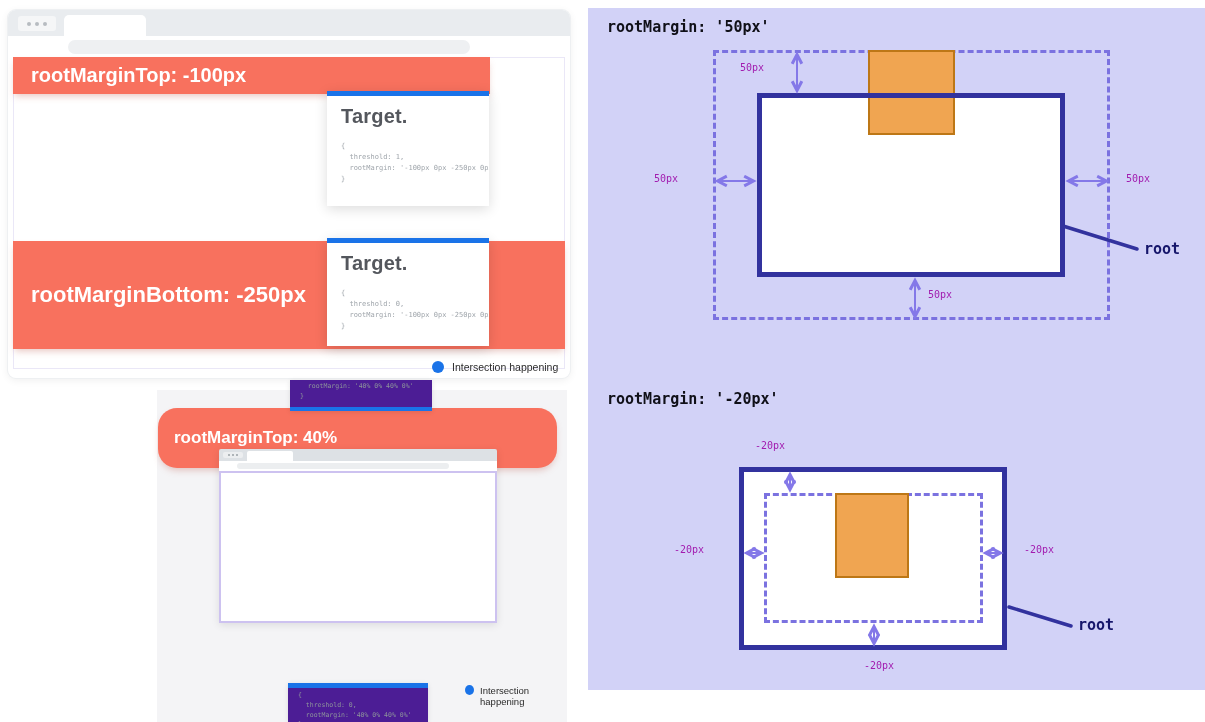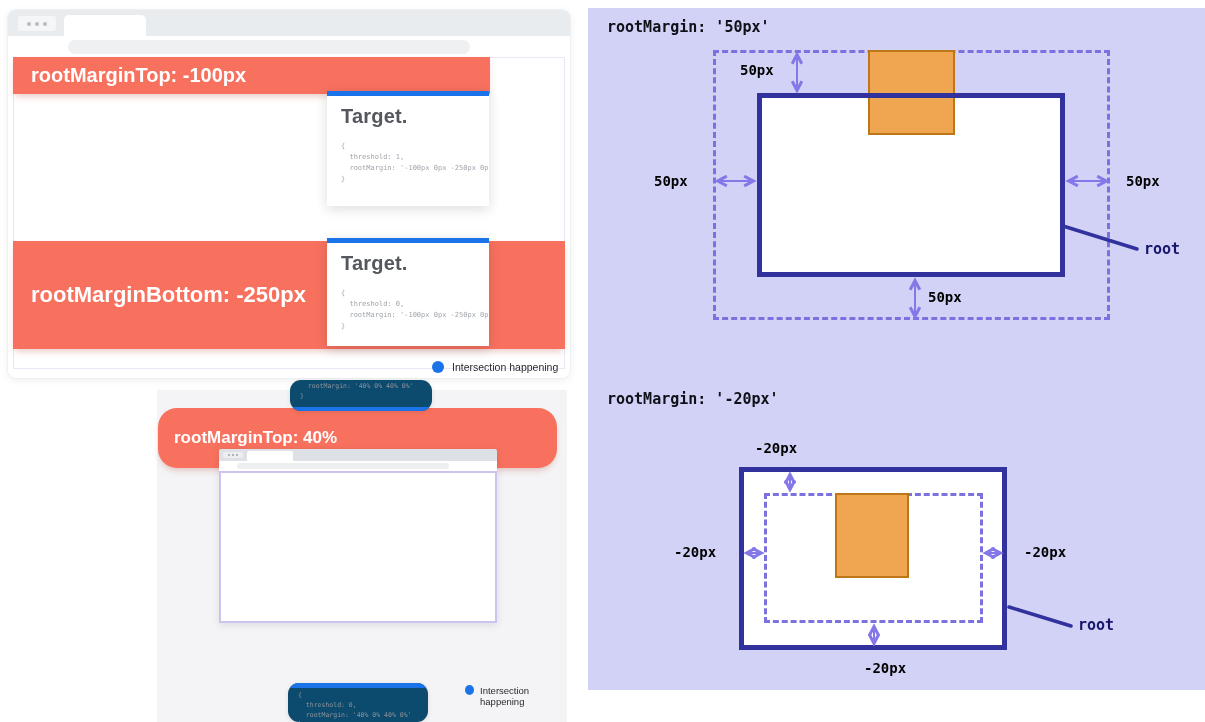--- a/index.html
+++ b/index.html
@@ -37,21 +37,21 @@
   .legend-dot { border-radius:50%; background:#1a73e8; }
   .bm1-legend { left:424px; top:351px; gap:8px; }
   .bm1-legend .legend-dot { width:12px; height:12px; }
   .bm1-legend .legend-text { font-size:10.5px; color:#2b2b2b; }
 
   
   .bm2 { left:157px; top:390px; width:410px; height:332px; background:#f4f4f6; }
   .bm2 .redbar { position:absolute; font-size:17px;border-radius:19px; }
   .bm2-redtop { left:1px; top:18px; width:399px; height:60px; padding-left:16px; z-index:1; }
   .bm2-redbottom { left:1px; top:233px; width:399px; height:61px; padding-left:26px; z-index:1; }
-  .pcard { background:#0c4a6e; z-index:3; overflow:hidden; box-shadow:0 1px 5px rgba(0,0,0,.10);border-radius:11px; }
+  .pcard { background:#4c1d95; z-index:3; overflow:hidden; box-shadow:0 1px 5px rgba(0,0,0,.10); }
   .bm2-topcard { left:133px; top:-10px; width:142px; height:31px; }
   .bm2-topcard .codeblock { padding:2px 0 0 10px; font-size:6.5px; line-height:1.5; color:#8d949b; }
   .bm2-topcard .bluebar { position:absolute; bottom:0; left:0; height:4px; }
   .bm2-bottomcard { left:131px; top:293px; width:140px; height:39px; }
   .bm2-bottomcard .codeblock { padding:3px 0 0 10px; font-size:6.5px; line-height:1.5; color:#8d949b; }
   .mini { left:62px; top:59px; width:278px; z-index:2; box-shadow:0 2px 8px rgba(0,0,0,.10); }
   .mini-chrome { position:relative; width:278px; height:12px; background:#dde1e5; border-radius:2px 2px 0 0; }
   .mini-traffic { left:4px; top:3px; width:20px; height:6px; background:#eceef0; border-radius:2px;
                   display:flex; align-items:center; justify-content:center; gap:2px; }
   .mini-traffic i { width:2px; height:2px; border-radius:50%; background:#9aa0a6; }
@@ -66,21 +66,21 @@
   
   .rp { left:588px; top:8px; width:617px; height:682px; background:#d2d2f7;
         font-family:"DejaVu Sans Mono", monospace; }
   .rp-title { font-size:15px; font-weight:bold; color:#101018; }
   .rp-title1 { left:19px; top:10px; }
   .rp-title2 { left:19px; top:382px; }
   .dashedbox { border:3px dashed #7b72e0; }
   .rootfill { background:#fff; }
   .rootborder { border:5px solid #32329e; background:transparent; }
   .targetbox { background:#f0a551; border:2px solid #bd7716; }
-  .pxlabel { font-size:14px; font-weight:bold; color:#000000; }
+  .pxlabel { font-size:10px; font-weight:normal; color:#a21caf; }
   .rootlabel { font-size:15px; font-weight:bold; color:#16166b; }
 
   .d1-dashed { left:125px; top:42px; width:397px; height:270px; z-index:1; }
   .d1-rootfill { left:169px; top:85px; width:308px; height:184px; z-index:1; }
   .d1-target { left:280px; top:42px; width:87px; height:85px; z-index:2; }
   .d1-rootborder { left:169px; top:85px; width:308px; height:184px; z-index:3; }
   .d1-ltop { left:152px; top:54px; }
   .d1-lleft { left:66px; top:165px; }
   .d1-lright { left:538px; top:165px; }
   .d1-lbottom { left:340px; top:281px; }

